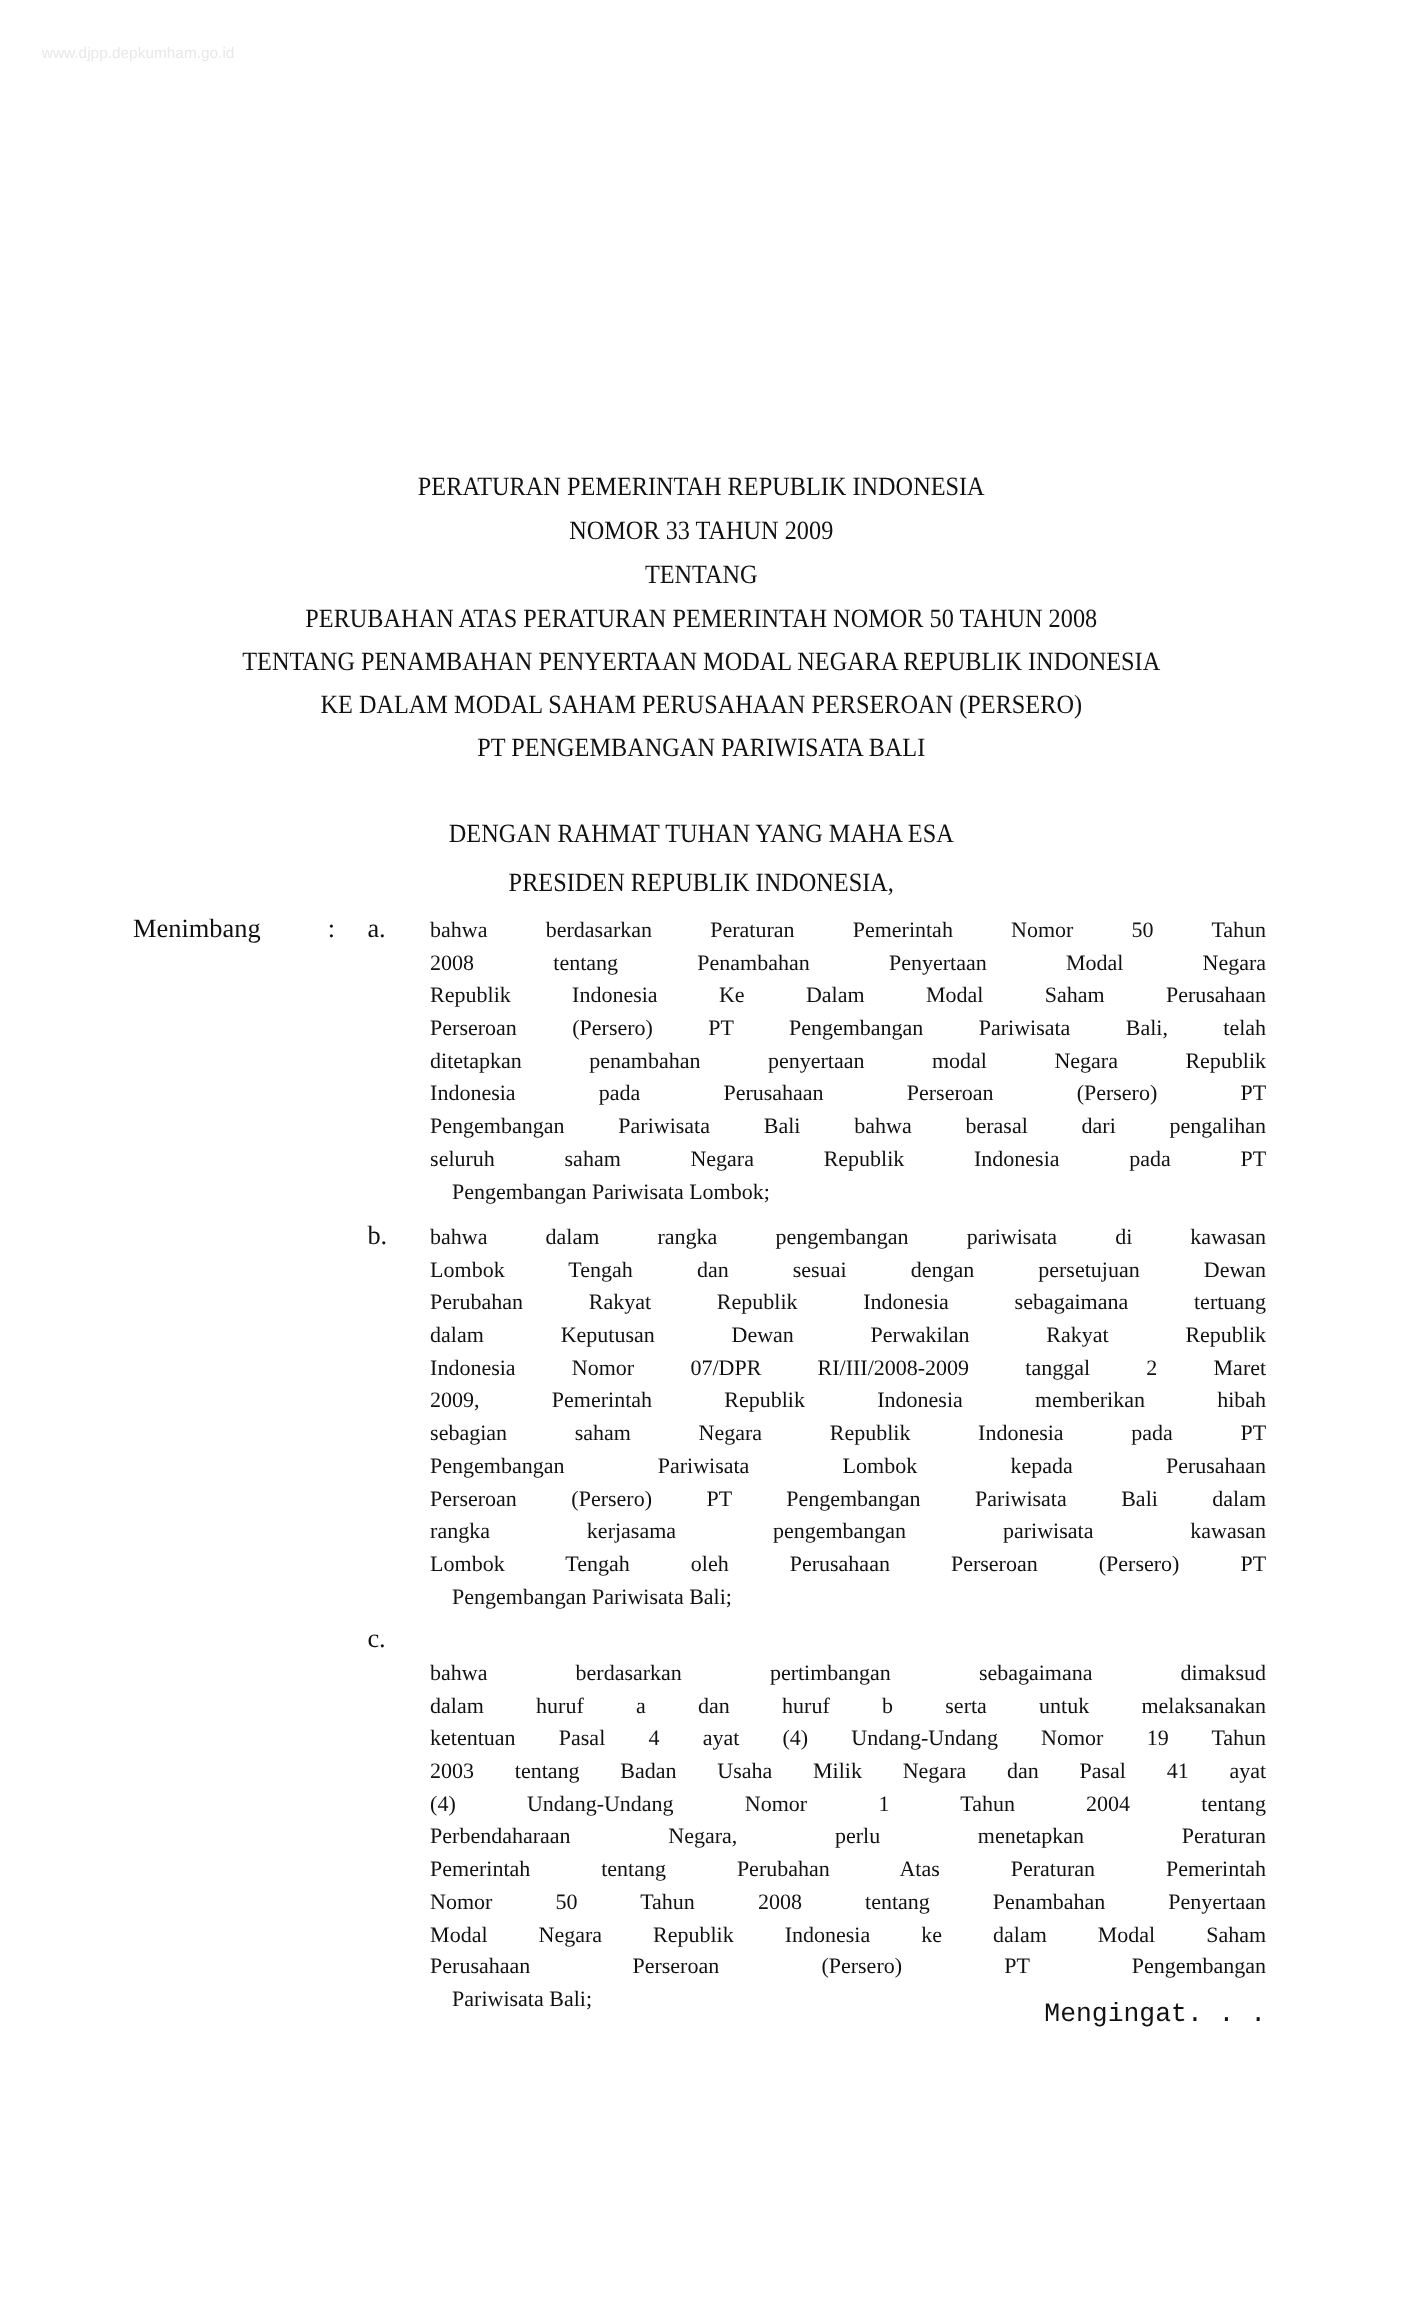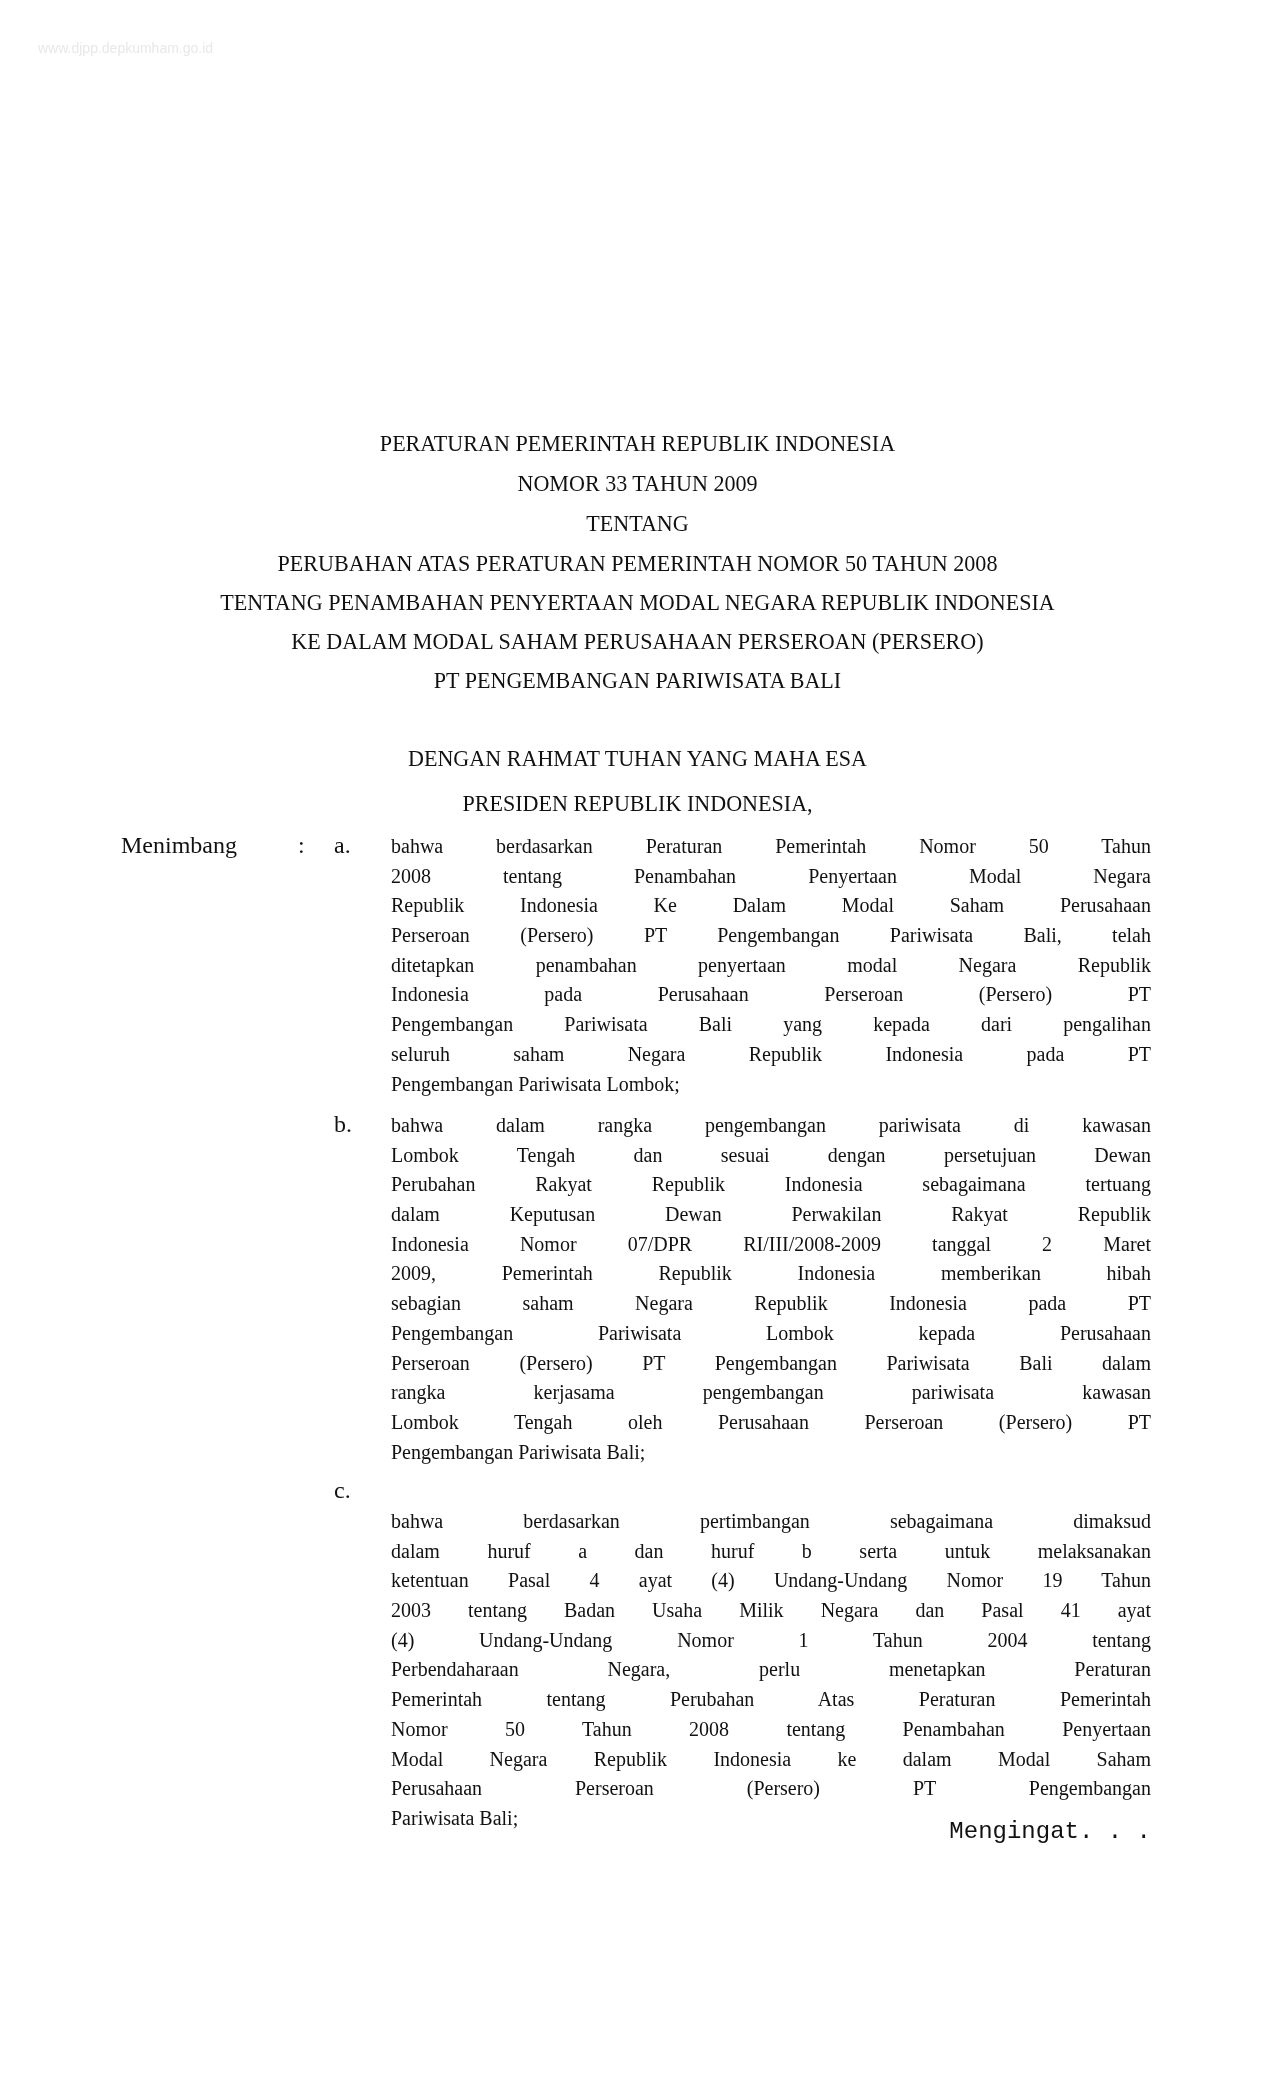--- a/index.html
+++ b/index.html
@@ -6,21 +6,21 @@
   body { width:1275px; height:2100px; position:relative; overflow:hidden;
          font-family:"Liberation Serif", serif; color:#111111; }
   .watermark { position:absolute; left:38px; top:40px; font-family:"Liberation Sans", sans-serif;
                font-size:14px; color:#e8e8e8; }
   .center { position:absolute; left:0; width:1275px; text-align:center; font-size:24px;
             transform:scaleX(0.92); transform-origin:center; white-space:nowrap; }
   .lbl { position:absolute; font-size:24px; }
   .para { position:absolute; left:391px; width:760px; font-size:20px; line-height:29.7px;
           text-align:justify; }
   .para .ln { display:block; text-align:justify; text-align-last:justify; height:29.7px; white-space:nowrap; }
-  .para .ln.last { text-align-last:left; }
+  .para .ln.last { text-align-last:left;margin-left:20px; }
   .closing { position:absolute; right:124px; top:1818px; font-size:24px;font-family:Liberation Mono, monospace; }
 </style>
 </head>
 <body>
 
 <div class="watermark">www.djpp.depkumham.go.id</div>
 
 <div class="center" style="top:430px">PERATURAN PEMERINTAH REPUBLIK INDONESIA</div>
 <div class="center" style="top:470px">NOMOR 33 TAHUN 2009</div>
 <div class="center" style="top:510px">TENTANG</div>
@@ -36,21 +36,21 @@
 <div class="lbl" style="left:298px; top:832px">:</div>
 
 <div class="lbl" style="left:334px; top:832px">a.</div>
 <div class="para" id="para-a" style="top:832px">
     <span class="ln">bahwa berdasarkan Peraturan Pemerintah Nomor 50 Tahun</span>
     <span class="ln">2008 tentang Penambahan Penyertaan Modal Negara</span>
     <span class="ln">Republik Indonesia Ke Dalam Modal Saham Perusahaan</span>
     <span class="ln">Perseroan (Persero) PT Pengembangan Pariwisata Bali, telah</span>
     <span class="ln">ditetapkan penambahan penyertaan modal Negara Republik</span>
     <span class="ln">Indonesia pada Perusahaan Perseroan (Persero) PT</span>
-    <span class="ln">Pengembangan Pariwisata Bali yang kepada dari pengalihan</span>
+    <span class="ln">Pengembangan Pariwisata Bali bahwa berasal dari pengalihan</span>
     <span class="ln">seluruh saham Negara Republik Indonesia pada PT</span>
     <span class="ln last">Pengembangan Pariwisata Lombok;</span>
   </div>
 
 <div class="lbl" style="left:334px; top:1111px">b.</div>
 <div class="para" id="para-b" style="top:1111px">
     <span class="ln">bahwa dalam rangka pengembangan pariwisata di kawasan</span>
     <span class="ln">Lombok Tengah dan sesuai dengan persetujuan Dewan</span>
     <span class="ln">Perubahan Rakyat Republik Indonesia sebagaimana tertuang</span>
     <span class="ln">dalam Keputusan Dewan Perwakilan Rakyat Republik</span>

